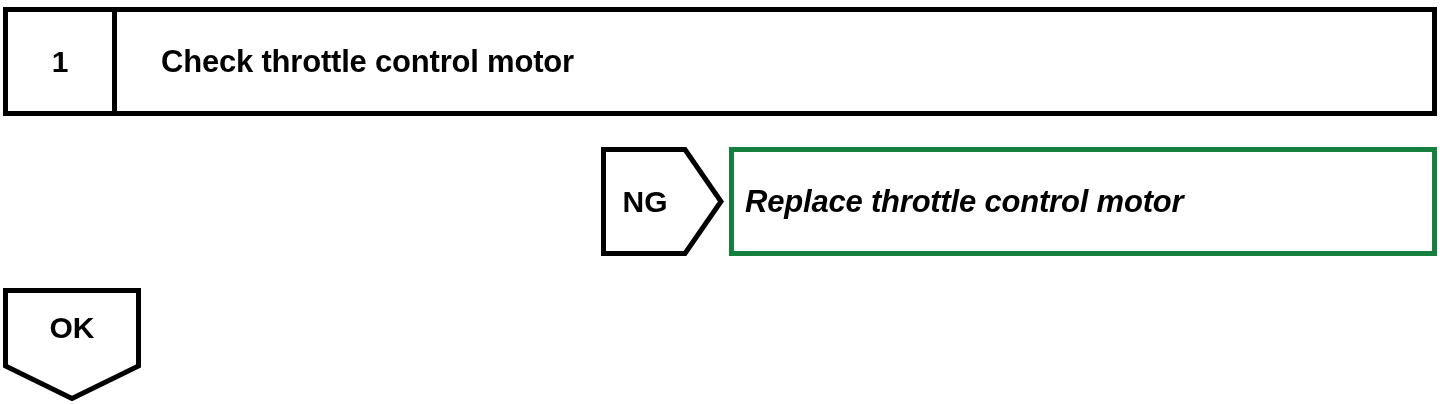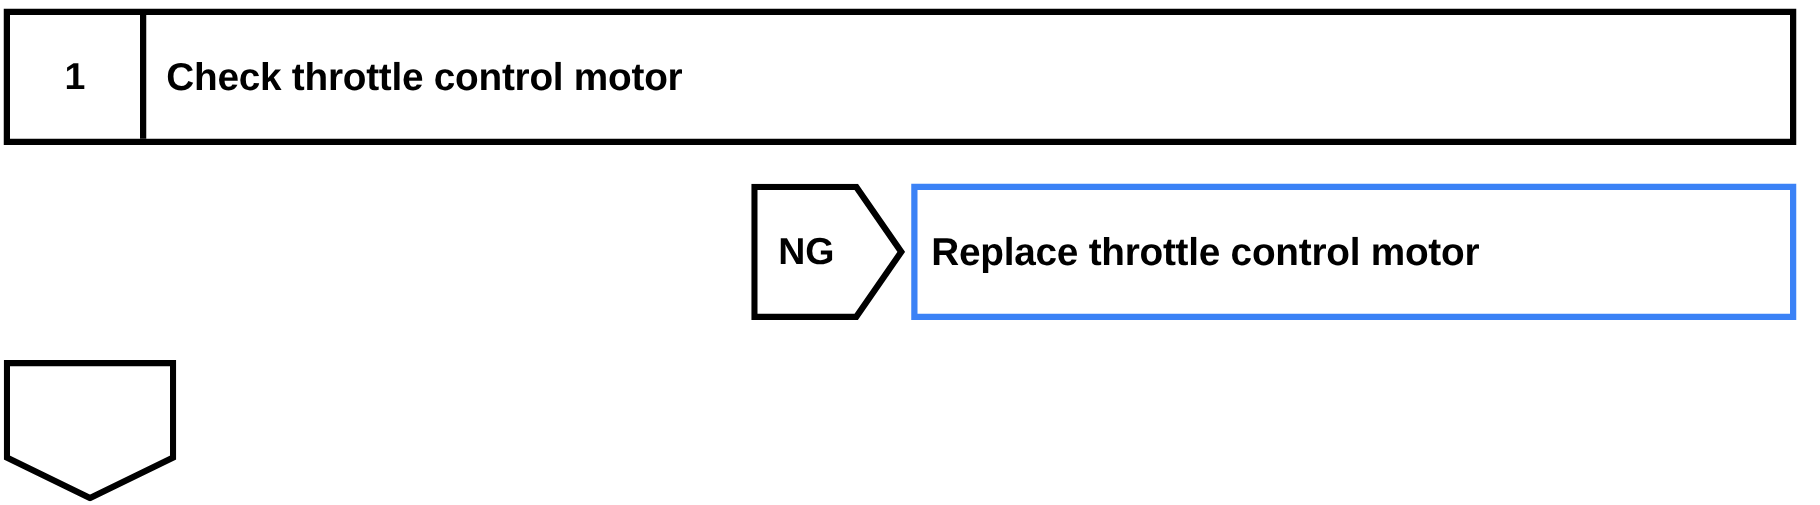--- a/index.html
+++ b/index.html
@@ -55,20 +55,21 @@
     padding-left: 16px;
     box-sizing: border-box;
   }
   .step-desc-text {
     font-size: 31px;
     font-weight: bold;
     color: #000000;
     line-height: 1;
     letter-spacing: -0.2px;
     white-space: nowrap;
+    margin-left: 28px;
   }
 
   
   .ng-branch {
     position: absolute;
     left: 601px;
     top: 147px;
     width: 836px;
     height: 140px;
   }
@@ -99,25 +100,26 @@
     color: #000000;
     line-height: 1;
   }
   .ng-result-box {
     position: absolute;
     left: 128px;
     top: 0px;
     width: 708px;
     height: 109px;
     box-sizing: border-box;
-    border: 5px solid #3b82f6;
+    border: 5px solid #15803d;
     background: #ffffff;
     display: flex;
     align-items: center;
     padding-left: 11px;
+    font-style: italic;
   }
   .ng-result-text {
     font-size: 31px;
     font-weight: bold;
     color: #000000;
     line-height: 1;
     letter-spacing: -0.2px;
     white-space: nowrap;
   }
 
@@ -176,15 +178,16 @@
     <div class="ng-result-box">
       <span class="ng-result-text">Replace throttle control motor</span>
     </div>
 
   </div>
 
   <div class="ok-tag">
     <svg width="138" height="113" viewBox="0 0 138 113">
       <polygon points="2.5,2.5 135.5,2.5 135.5,78 69,110.5 2.5,78" fill="#ffffff" stroke="#000000" stroke-width="5" stroke-linejoin="miter"></polygon>
     </svg>
+    <span class="ok-tag-label">OK</span>
   </div>
 
 </div>
 
 </body></html>

